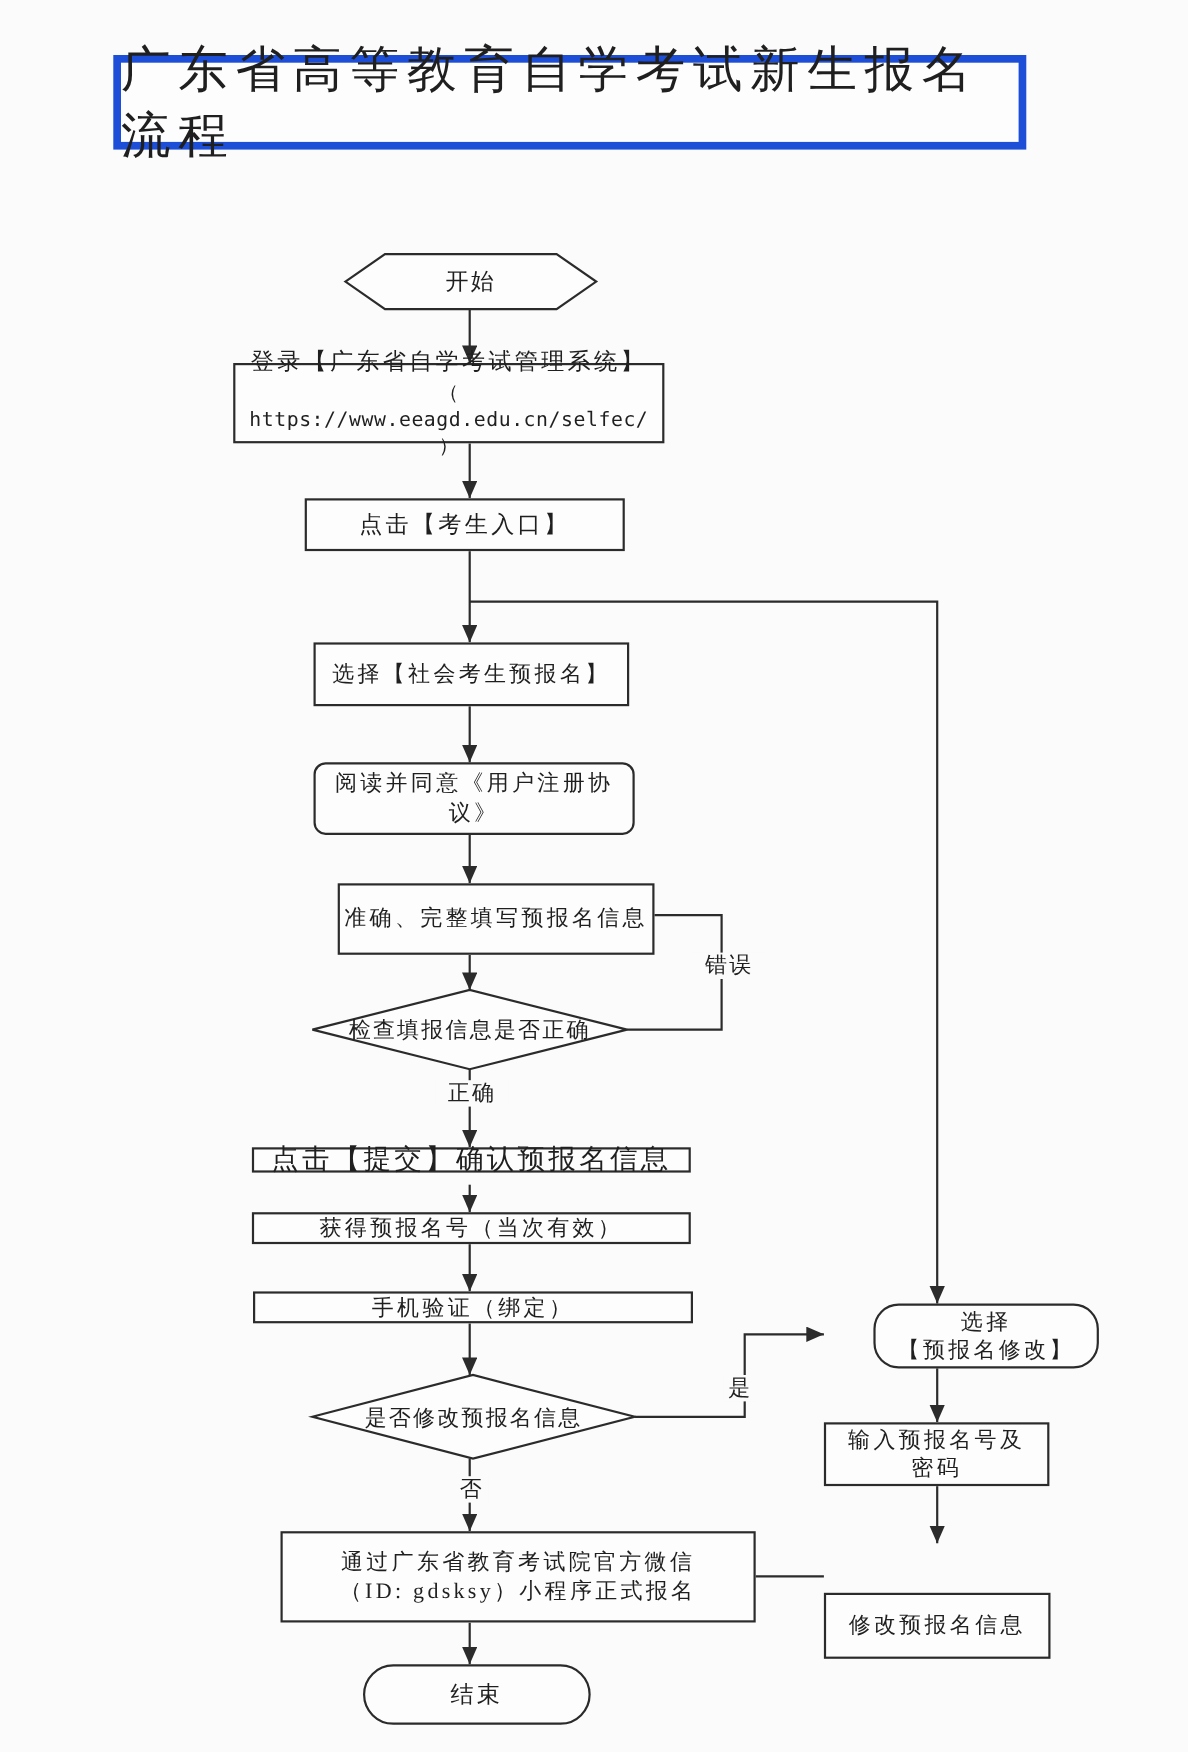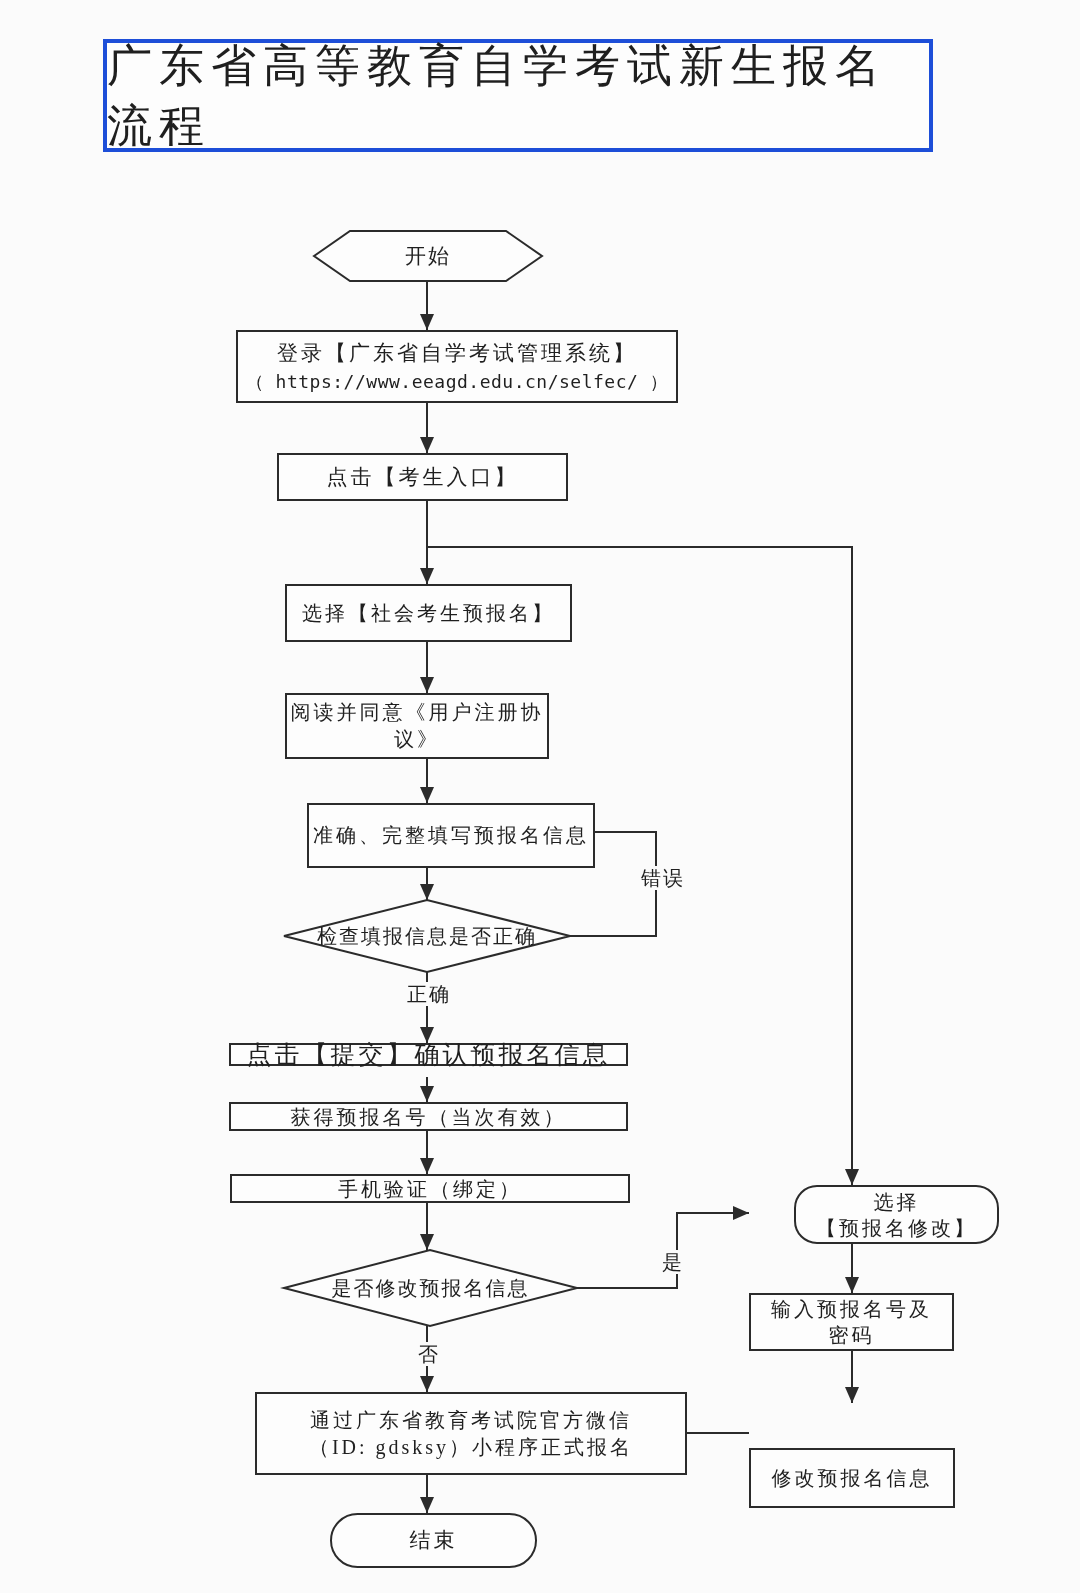--- a/index.html
+++ b/index.html
@@ -23,22 +23,22 @@
     background:var(--fill);display:flex;flex-direction:column;
     align-items:center;justify-content:center;text-align:center;
     font-size:21px;letter-spacing:3px;line-height:1.35;
   }
   .ghost{ 
     position:absolute;box-sizing:border-box;display:flex;align-items:center;
     justify-content:center;text-align:center;font-size:21px;letter-spacing:2px;
     background:transparent;border:none;
   }
   .title-box{
-    position:absolute;left:103px;top:39px;width:830px;height:113px;
-    box-sizing:border-box;border:4px solid #1d4ed8;background:var(--fill);
+    position:absolute;left:103px;top:50px;width:830px;height:86px;
+    box-sizing:border-box;border:7px solid #1d4ed8;background:var(--fill);
     display:flex;align-items:center;justify-content:center;
     font-size:45px;letter-spacing:7px;font-weight:500;
   }
   .url-line{
     font-family:"DejaVu Sans Mono","Liberation Mono",monospace;
     font-size:18px;letter-spacing:0.5px;margin-top:3px;
   }
   .edge-label{
     position:absolute;font-size:20px;letter-spacing:2px;text-align:center;
     background:var(--bg);padding:0 2px;line-height:1.2;
@@ -81,34 +81,34 @@
     <polygon class="shape" points="284,936 427,900 570,936 427,972"></polygon>
     <polygon class="shape" points="284,1288 430,1250 577,1288 430,1326"></polygon>
   </svg>
 
   <div class="title-box">广东省高等教育自学考试新生报名流程</div>
 
   <div class="ghost" style="left:314px;top:231px;width:228px;height:50px;">开始</div>
   <div class="ghost" style="left:284px;top:902px;width:286px;height:68px;font-size:20px;">检查填报信息是否正确</div>
   <div class="ghost" style="left:284px;top:1252px;width:293px;height:72px;font-size:20px;">是否修改预报名信息</div>
 
-  <div class="node" style="left:236px;top:330px;width:442px;height:73px;font-size:21px;">
+  <div class="node" style="left:212px;top:330px;width:392px;height:73px;font-size:21px;">
     <span>登录【广东省自学考试管理系统】</span>
     <span class="url-line">（ https://www.eeagd.edu.cn/selfec/ ）</span>
   </div>
 
   <div class="node" style="left:277px;top:453px;width:291px;height:48px;">
     <span>点击【考生入口】</span>
   </div>
 
   <div class="node" style="left:285px;top:584px;width:287px;height:58px;font-size:20px;">
     <span>选择【社会考生预报名】</span>
   </div>
 
-  <div class="node" style="left:285px;top:693px;width:264px;height:66px;font-size:20px;">
+  <div class="node" style="left:285px;top:693px;width:292px;height:66px;font-size:20px;border-radius:11px;">
     <span>阅读并同意《用户注册协议》</span>
   </div>
 
   <div class="node" style="left:285px;top:803px;width:288px;height:65px;font-size:20px;margin-left:22px;">
     <span>准确、完整填写预报名信息</span>
   </div>
 
   <div class="node thin" style="left:229px;top:1043px;width:399px;height:23px;font-size:25px;">
     <span>点击【提交】确认预报名信息</span>
   </div>

